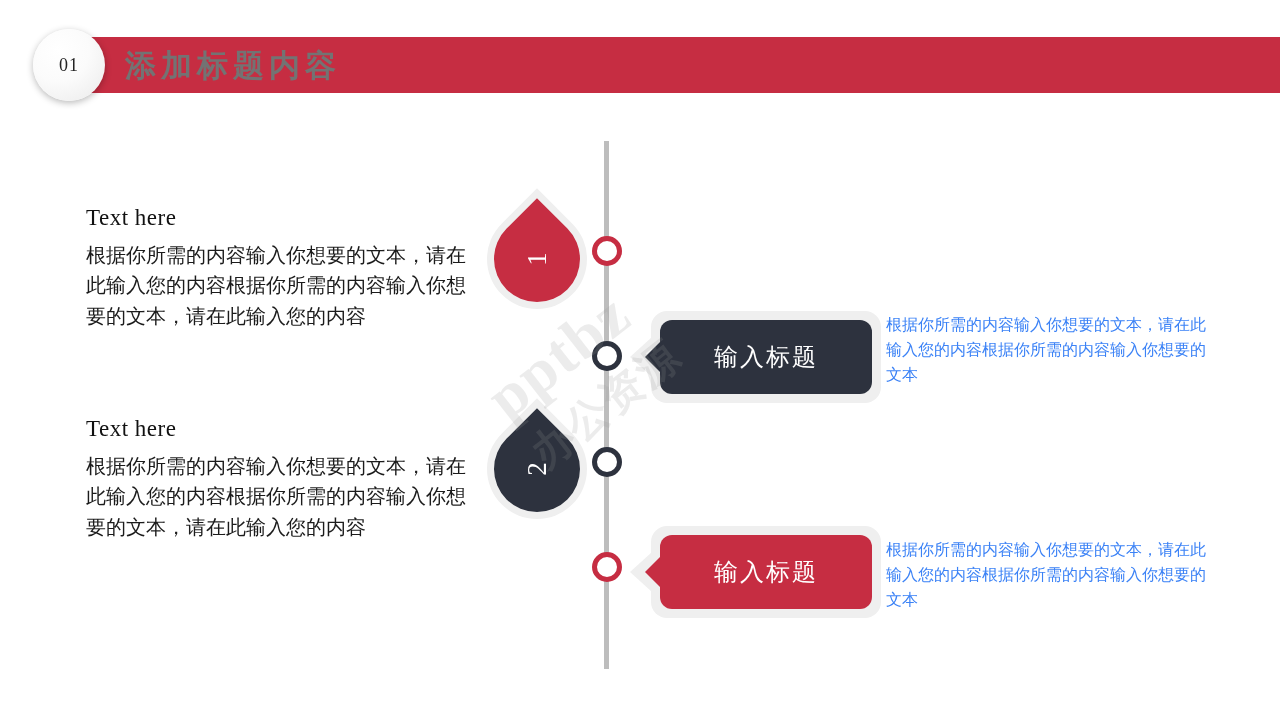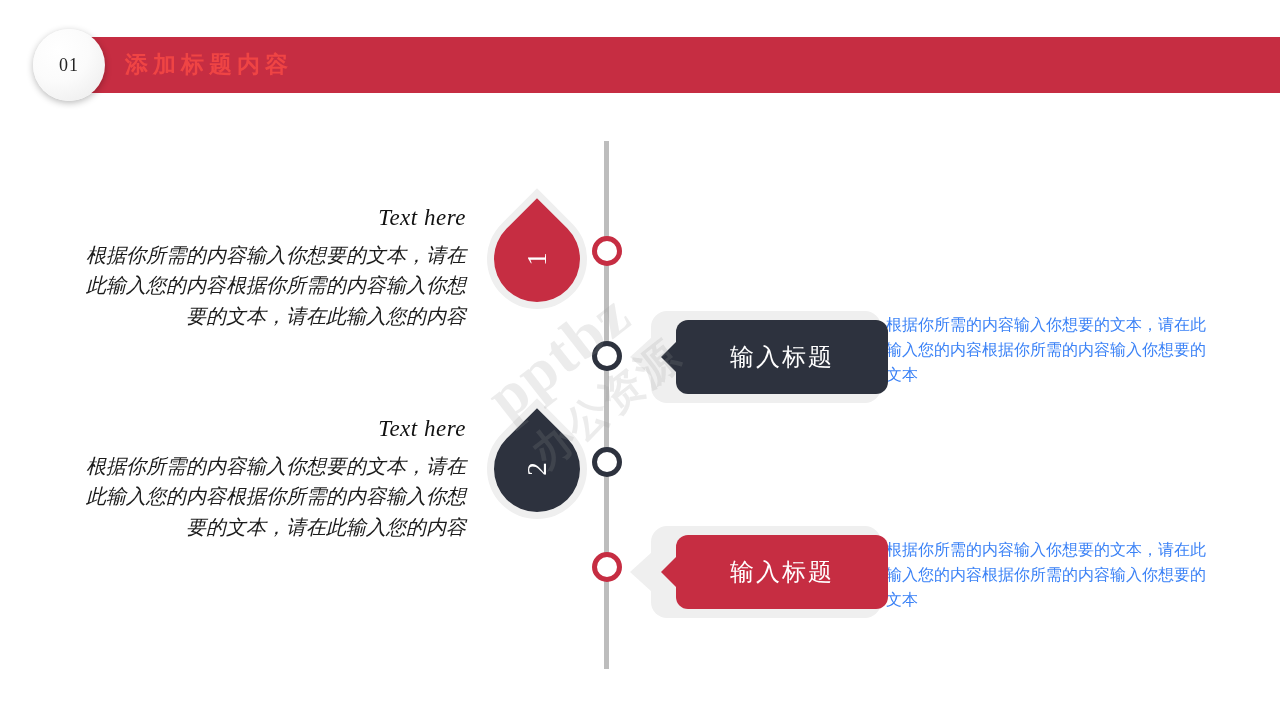--- a/index.html
+++ b/index.html
@@ -24,23 +24,23 @@
     height: 56px;
     background: #c62d42;
   }
   .header-title {
     position: absolute;
     left: 125px;
     top: 44px;
     width: 700px;
     height: 44px;
     line-height: 44px;
-    color: #ef4444;
-    font-family: Liberation Mono, monospace;
-    font-size: 23px;
+    color: #737373;
+    font-family: Liberation Sans, sans-serif;
+    font-size: 31px;
     font-weight: bold;
     letter-spacing: 5px;
     white-space: nowrap;
   }
   .badge-circle {
     position: absolute;
     left: 33px;
     top: 29px;
     width: 72px;
     height: 72px;
@@ -118,22 +118,21 @@
     color: #ffffff;
     font-family: "Liberation Serif", serif;
     font-size: 27px;
     transform: rotate(-90deg);
   }
 
   
   .left-block {
     position: absolute;
     width: 380px;
-    text-align: right;
-    font-style: italic;
+    text-align: left;
   }
   .left-title {
     font-family: "Liberation Serif", serif;
     font-size: 23px;
     color: #111111;
     margin-bottom: 9px;
     letter-spacing: 0.5px;
   }
   .left-body {
     font-family: "Liberation Serif", serif;
@@ -159,21 +158,21 @@
     position: absolute;
     left: -21px;
     top: 26px;
     width: 0; height: 0;
     border-top: 20px solid transparent;
     border-bottom: 20px solid transparent;
     border-right: 22px solid #efefef;
   }
   .callout-inner {
     position: absolute;
-    left: 25px; top: 9px;
+    left: 9px; top: 9px;
     width: 212px;
     height: 74px;
     border-radius: 12px;
     display: flex;
     align-items: center;
     justify-content: center;
   }
   .callout-inner-tip {
     position: absolute;
     left: -15px;

